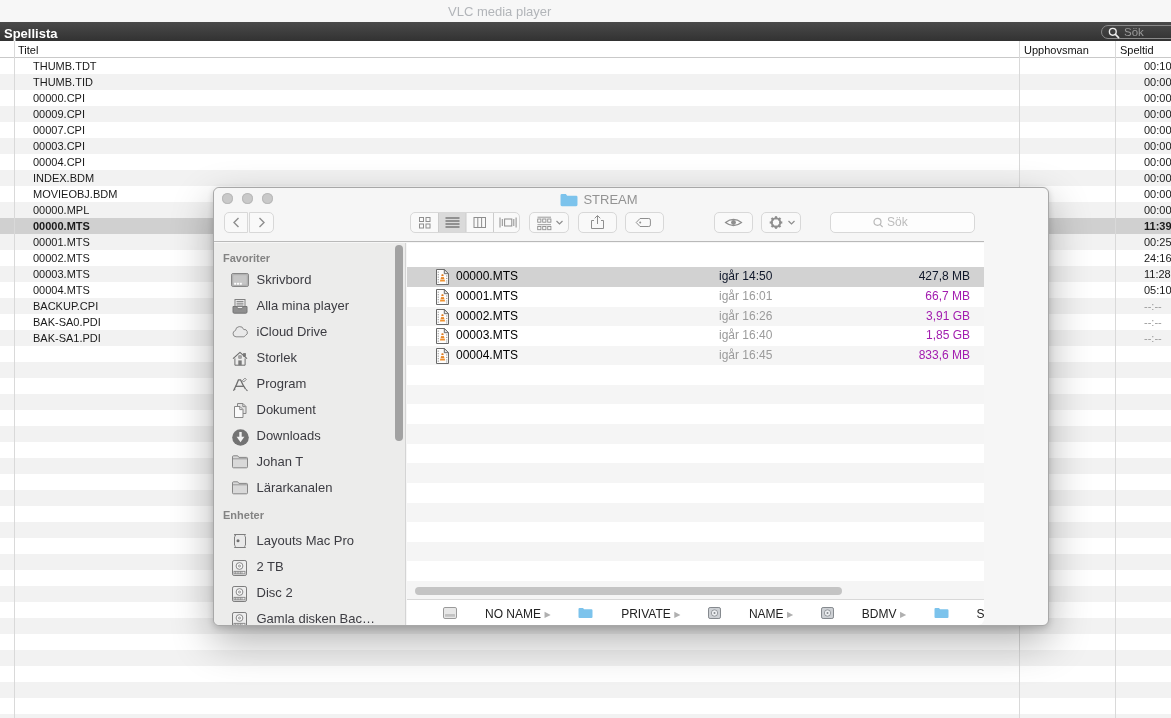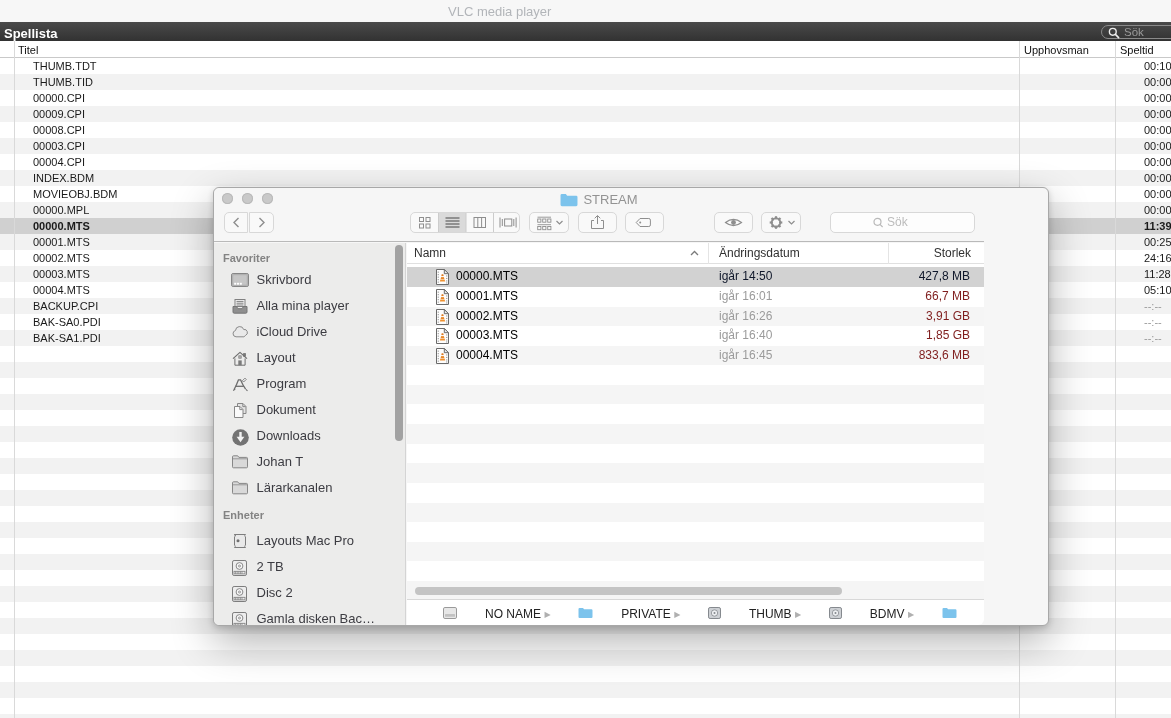--- a/index.html
+++ b/index.html
@@ -42,21 +42,21 @@
 .shead { position:absolute; left:9px; font-size:11px; font-weight:bold; color:#838383; }
 .sitem { position:absolute; left:42.5px; white-space:nowrap; }
 .sicon { position:absolute; left:17px; }
 #sscroll { position:absolute; left:181px; top:2.5px; width:7.5px; height:196px;
   background:#a2a2a2; border-radius:4px; }
 #flist { position:absolute; left:193px; top:54.5px; width:577px; height:356px; background:#fff; overflow:hidden; }
 #fheader { position:absolute; left:0; top:0; width:577px; height:21px; background:#fff;
   border-bottom:1px solid #e0e0e0; font-size:12px; color:#303030; }
 .frow { position:absolute; left:0; width:577px; height:19.6px; font-size:12px; line-height:19.6px; color:#000; }
 .frow .dt { position:absolute; left:312px; color:#9b9b9b; }
-.frow .sz { position:absolute; right:14px; color:#7f1d1d; }
+.frow .sz { position:absolute; right:14px; color:#a21caf; }
 .frow.sel { background:#d2d2d2; }
 .frow.sel .dt, .frow.sel .sz { color:#0f172a; }
 .frow.stripe { background:#f5f5f5; }
 .ficon { position:absolute; left:28.5px; top:2px; }
 .fname { position:absolute; left:49px; }
 #hscroll { position:absolute; left:201px; top:398.5px; width:427px; height:8px;
   background:#c4c4c4; border-radius:4px; }
 #pathbar { position:absolute; left:193px; top:410.5px; width:577px; height:26.5px; background:#fff;
   border-top:1px solid #d8d8d8; border-radius:0 0 6px 0; font-size:12px; color:#222;
   white-space:nowrap; overflow:hidden; }
@@ -79,21 +79,21 @@
   </div>
 <div class="vrow" style="top:90px">
     <span class="nm">00000.CPI</span>
     <span class="tm">00:00</span>
   </div>
 <div class="vrow" style="top:106px">
     <span class="nm">00009.CPI</span>
     <span class="tm">00:00</span>
   </div>
 <div class="vrow" style="top:122px">
-    <span class="nm">00008.CPI</span>
+    <span class="nm">00007.CPI</span>
     <span class="tm">00:00</span>
   </div>
 <div class="vrow" style="top:138px">
     <span class="nm">00003.CPI</span>
     <span class="tm">00:00</span>
   </div>
 <div class="vrow" style="top:154px">
     <span class="nm">00004.CPI</span>
     <span class="tm">00:00</span>
   </div>
@@ -283,21 +283,21 @@
           <path d="M5 12.8 a3.2 3.2 0 0 1 -0.5 -6.3 a4.2 4.2 0 0 1 8.2 -1 a3.1 3.1 0 0 1 1.8 5.9 q-0.6 0.9 -1.6 1.4 Z" fill="#e9e9e9" stroke="#8a8a8a"></path>
         </svg></div>
 <div class="sitem" style="top:81px">iCloud Drive</div>
 <div class="sicon" style="top:107px"><svg width="18" height="17" viewBox="0 0 18 17">
           <path d="M2 8.6 L9 2.4 L16 8.6" fill="none" stroke="#6e6e6e" stroke-width="1.2" stroke-linejoin="round"></path>
           <rect x="12.6" y="3.6" width="1.8" height="2.6" fill="none" stroke="#6e6e6e" stroke-width="0.9"></rect>
           <path d="M3.9 8.4 v6.8 h10.2 V8.4" fill="none" stroke="#6e6e6e"></path>
           <rect x="7.3" y="10.4" width="3.4" height="4.8" fill="#7b7b7b"></rect>
           <rect x="7.9" y="5.9" width="2.2" height="2.2" fill="none" stroke="#6e6e6e" stroke-width="0.9"></rect>
         </svg></div>
-<div class="sitem" style="top:107px">Layout</div>
+<div class="sitem" style="top:107px">Storlek</div>
 <div class="sicon" style="top:133px"><svg width="18" height="17" viewBox="0 0 18 17">
           <path d="M3 13.8 Q5.5 9 7.5 3.8 l2 0 Q12 9.5 14.6 13.2" fill="none" stroke="#6e6e6e" stroke-width="1.3"></path>
           <path d="M4.5 10.3 h8.4" stroke="#6e6e6e" stroke-width="1.3"></path>
           <path d="M2.2 14.6 l2 -1.6 M14.9 13.4 l1.6 1.4" stroke="#6e6e6e" stroke-width="1.1"></path>
           <path d="M11.4 4.8 l2.6 -2.6 l1.2 1.2 l-2.6 2.6 Z" fill="#fff" stroke="#6e6e6e" stroke-width="0.9"></path>
         </svg></div>
 <div class="sitem" style="top:133px">Program</div>
 <div class="sicon" style="top:159px"><svg width="18" height="17" viewBox="0 0 18 17">
           <path d="M6.5 1.5 h5.5 l3 3 v7 h-8.5 Z" fill="#e3e3e3" stroke="#878787"></path>
           <path d="M11.8 1.7 v2.9 h2.9" fill="none" stroke="#878787"></path>
@@ -491,43 +491,33 @@
         <span class="fname">00004.MTS</span>
         <span class="dt">igår 16:45</span>
         <span class="sz">833,6 MB</span>
       </div>
 <div class="frow stripe" style="top:142.4px"></div>
 <div class="frow stripe" style="top:181.60000000000002px"></div>
 <div class="frow stripe" style="top:220.8px"></div>
 <div class="frow stripe" style="top:260.0px"></div>
 <div class="frow stripe" style="top:299.20000000000005px"></div>
 <div class="frow stripe" style="top:338.40000000000003px"></div>
-    <div id="fheader">
-      <div style="position:absolute;left:7px;top:3.5px;">Namn</div>
-      <svg style="position:absolute;left:283px;top:7px;" width="9" height="6" viewBox="0 0 9 6">
-          <path d="M1 5 L4.5 1.5 L8 5" fill="none" stroke="#7a7a7a" stroke-width="1.3"></path>
-        </svg>
-      <div style="position:absolute;left:301px;top:0;width:1px;height:21px;background:#e4e4e4;"></div>
-      <div style="position:absolute;left:312px;top:3.5px;">Ändringsdatum</div>
-      <div style="position:absolute;left:481px;top:0;width:1px;height:21px;background:#e4e4e4;"></div>
-      <div style="position:absolute;right:13px;top:3.5px;">Storlek</div>
-    </div>
   </div>
   <div id="hscroll"></div>
   <div id="pathbar">
       <div style="position:absolute;left:12px;top:6px;"><span class="pb" style="margin-right:4px"><svg width="14" height="12" viewBox="0 0 14 12">
             <rect x="0.5" y="0.5" width="13" height="11" rx="1.4" fill="#e7e7e7" stroke="#9a9a9a"></rect>
             <rect x="2" y="7" width="10" height="2.8" rx="0.6" fill="#c2c2c2"></rect>
           </svg></span><span class="pb">NO NAME</span><span class="psep">▶</span><span class="pb" style="margin-right:4px"><svg width="15" height="12" viewBox="0 0 15 12">
             <path d="M0.5 2 a1.1 1.1 0 0 1 1.1-1.1 h3.4 l1.1 1.4 h7.3 a1.1 1.1 0 0 1 1.1 1.1 v6.6 a1.1 1.1 0 0 1 -1.1 1.1 h-11.8 a1.1 1.1 0 0 1 -1.1-1.1 Z" fill="#7cc3ec"></path>
           </svg></span><span class="pb">PRIVATE</span><span class="psep">▶</span><span class="pb" style="margin-right:4px"><svg width="13" height="12" viewBox="0 0 13 12">
             <rect x="0.5" y="0.5" width="12" height="11" rx="1.6" fill="#cdd0d4" stroke="#85898e"></rect>
             <circle cx="6.5" cy="6" r="3.2" fill="#edeff1" stroke="#85898e" stroke-width="0.8"></circle>
             <circle cx="6.5" cy="6" r="1" fill="#85898e"></circle>
-          </svg></span><span class="pb">THUMB</span><span class="psep">▶</span><span class="pb" style="margin-right:4px"><svg width="13" height="12" viewBox="0 0 13 12">
+          </svg></span><span class="pb">NAME</span><span class="psep">▶</span><span class="pb" style="margin-right:4px"><svg width="13" height="12" viewBox="0 0 13 12">
             <rect x="0.5" y="0.5" width="12" height="11" rx="1.6" fill="#cdd0d4" stroke="#85898e"></rect>
             <circle cx="6.5" cy="6" r="3.2" fill="#edeff1" stroke="#85898e" stroke-width="0.8"></circle>
             <circle cx="6.5" cy="6" r="1" fill="#85898e"></circle>
           </svg></span><span class="pb">BDMV</span><span class="psep">▶</span><span class="pb" style="margin-right:4px"><svg width="15" height="12" viewBox="0 0 15 12">
             <path d="M0.5 2 a1.1 1.1 0 0 1 1.1-1.1 h3.4 l1.1 1.4 h7.3 a1.1 1.1 0 0 1 1.1 1.1 v6.6 a1.1 1.1 0 0 1 -1.1 1.1 h-11.8 a1.1 1.1 0 0 1 -1.1-1.1 Z" fill="#7cc3ec"></path>
           </svg></span><span class="pb">STREAM</span><span class="psep">▶</span><span class="pb" style="margin-right:4px"><svg width="11" height="14" viewBox="0 0 13 16">
 <path d="M0.5 0.5 H8.3 L12.5 4.7 V15.5 H0.5 Z" fill="#fdfdfd" stroke="#6a6a6a"></path>
 <path d="M8.3 0.5 L8.3 4.7 L12.5 4.7 Z" fill="#ececec" stroke="#6a6a6a" stroke-linejoin="round"></path>
 <g fill="#909090">
 <rect x="1.7" y="2.6" width="1.1" height="1.1"></rect>

